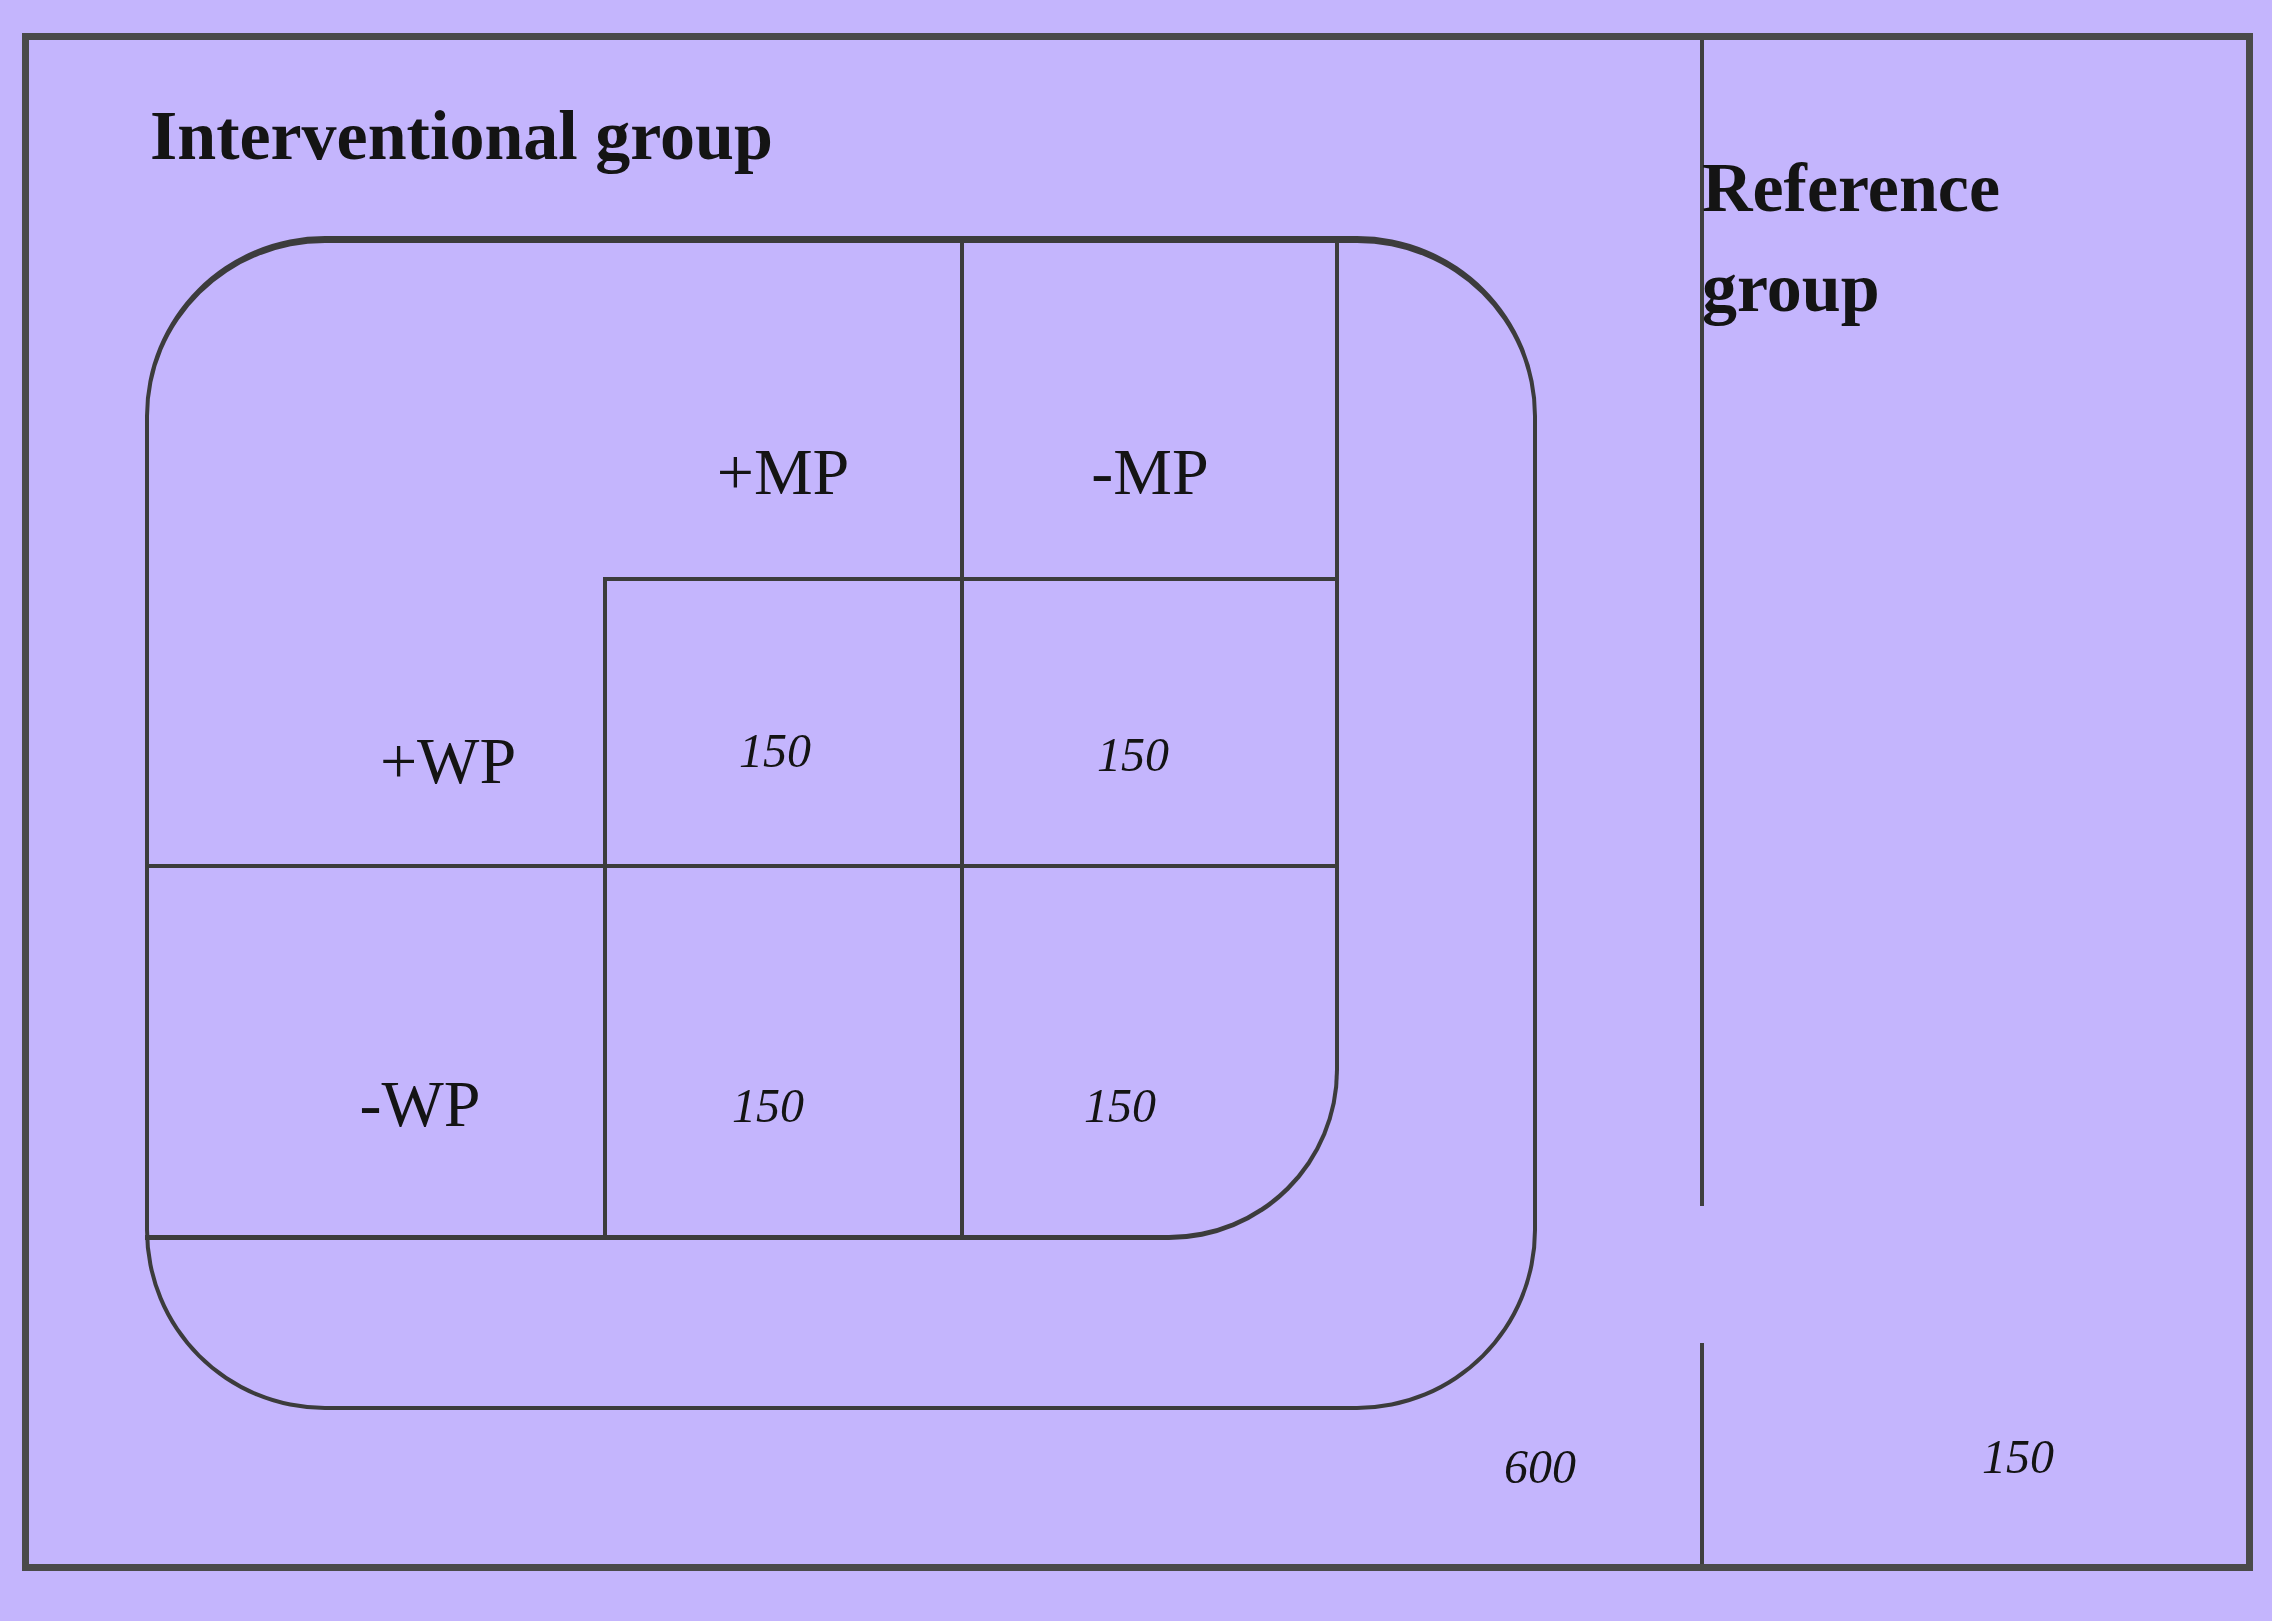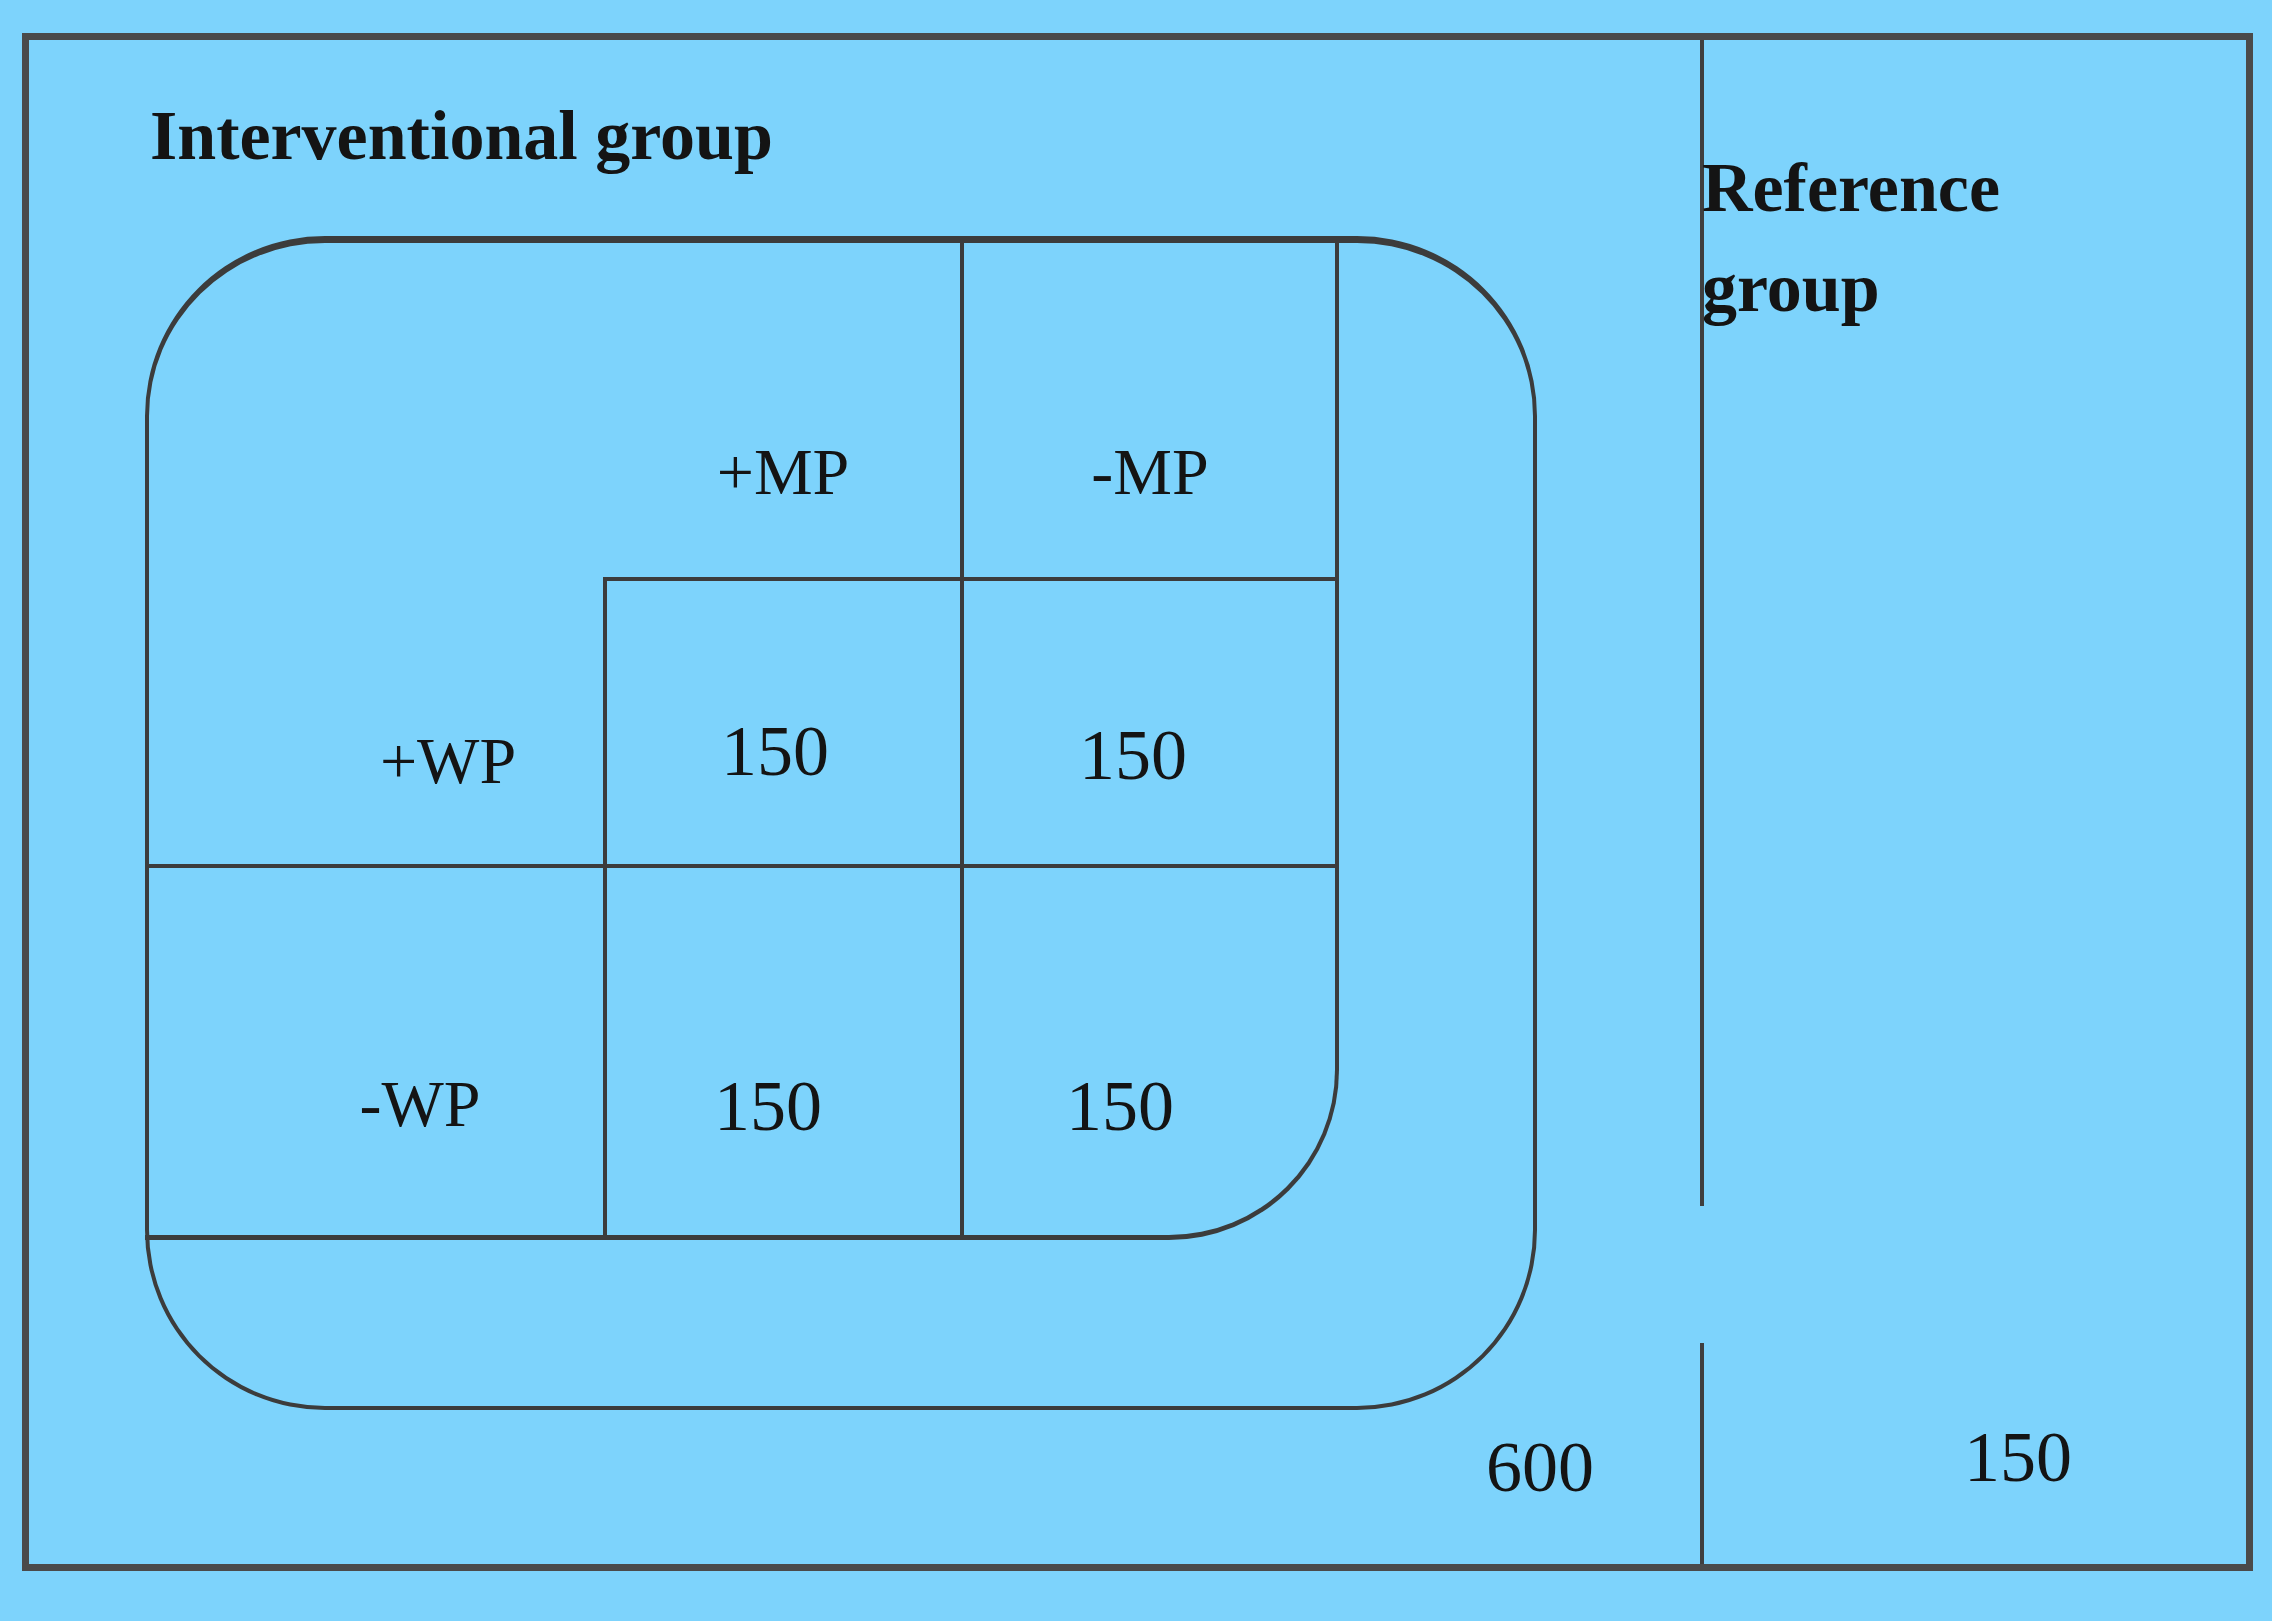--- a/index.html
+++ b/index.html
@@ -1,19 +1,19 @@
 <!DOCTYPE html>
 <html><head>
 <meta charset="utf-8">
 <style>
   html,body{margin:0;padding:0;background:#ffffff;}
   .canvas{
     position:relative;
     width:2272px;height:1621px;
-    background:#7dd3fc;
+    background:#c4b5fd;
     font-family:"Liberation Serif","DejaVu Serif",serif;
     color:#141414;
     overflow:hidden;
   }
   .abs{position:absolute;}
   
   .outer-frame{
     left:22px;top:33px;width:2231px;height:1538px;
     box-sizing:border-box;
     border:7px solid #4a4a4a;
@@ -44,21 +44,21 @@
   .line-h2{left:145px;top:864px;width:1194px;height:4px;}
   .line-va{left:603px;top:577px;width:4px;height:663px;}
   .line-vb{left:960px;top:236px;width:4px;height:1004px;}
   
   .label{
     transform:translate(-50%,-50%);
     white-space:nowrap;
     font-size:66px;
     line-height:1;
   }
-  .num{font-size:72px;}
+  .num{font-size:48px;font-style:italic;}
   .title{
     font-weight:bold;
     font-size:70px;
     line-height:72px;
     white-space:nowrap;
   }
   .ref-title{
     left:1702px;top:138px;width:551px;
     text-align:left;
     font-weight:bold;

